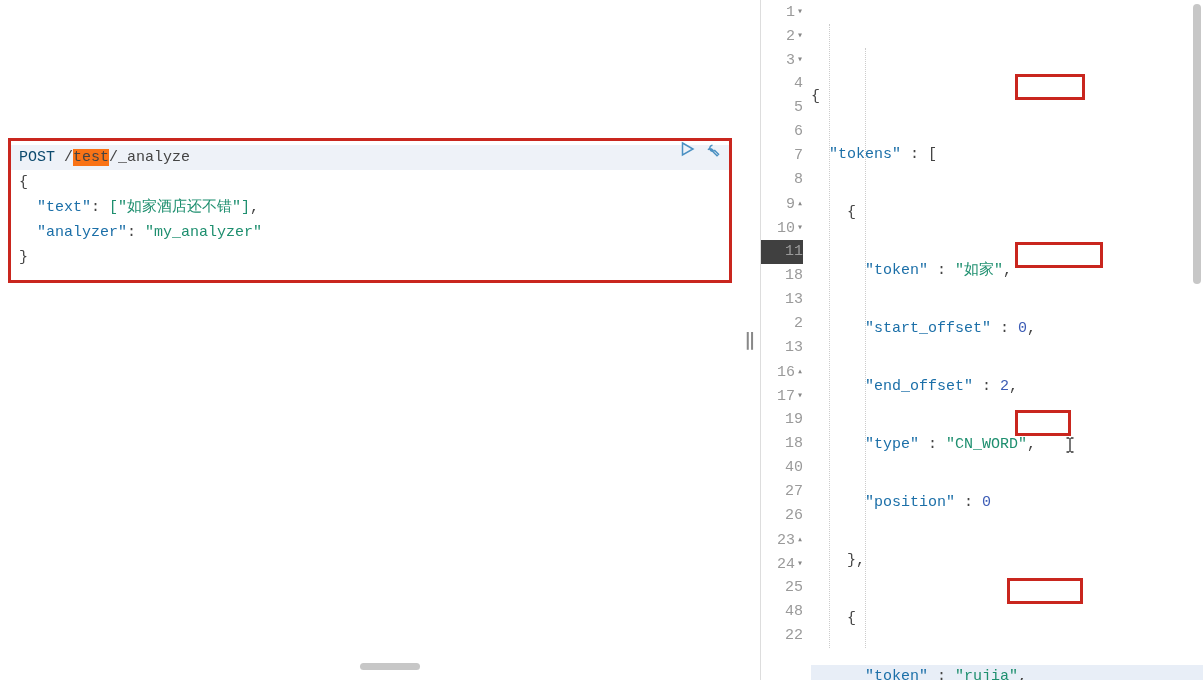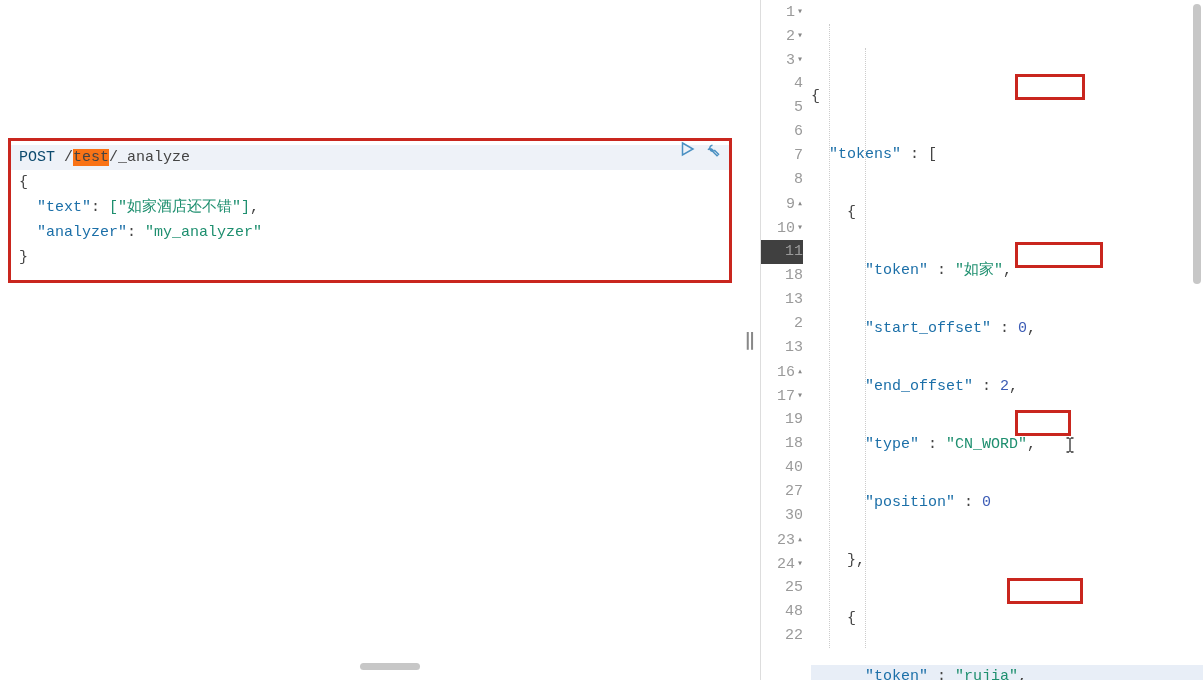--- a/index.html
+++ b/index.html
@@ -167,21 +167,21 @@
       <div>18</div>
       <div>13</div>
       <div>2</div>
       <div>13</div>
       <div>16<span class="fold">▴</span></div>
       <div>17<span class="fold">▾</span></div>
       <div>19</div>
       <div>18</div>
       <div>40</div>
       <div>27</div>
-      <div>30</div>
+      <div>26</div>
       <div>23<span class="fold">▴</span></div>
       <div>24<span class="fold">▾</span></div>
       <div>25</div>
       <div>48</div>
       <div>22</div>
     </div>
   <div class="code-col" id="code">
     <div class="indent-guide" style="left:18px;top:24px;height:624px"></div>
     <div class="indent-guide" style="left:54px;top:48px;height:600px"></div>
 

